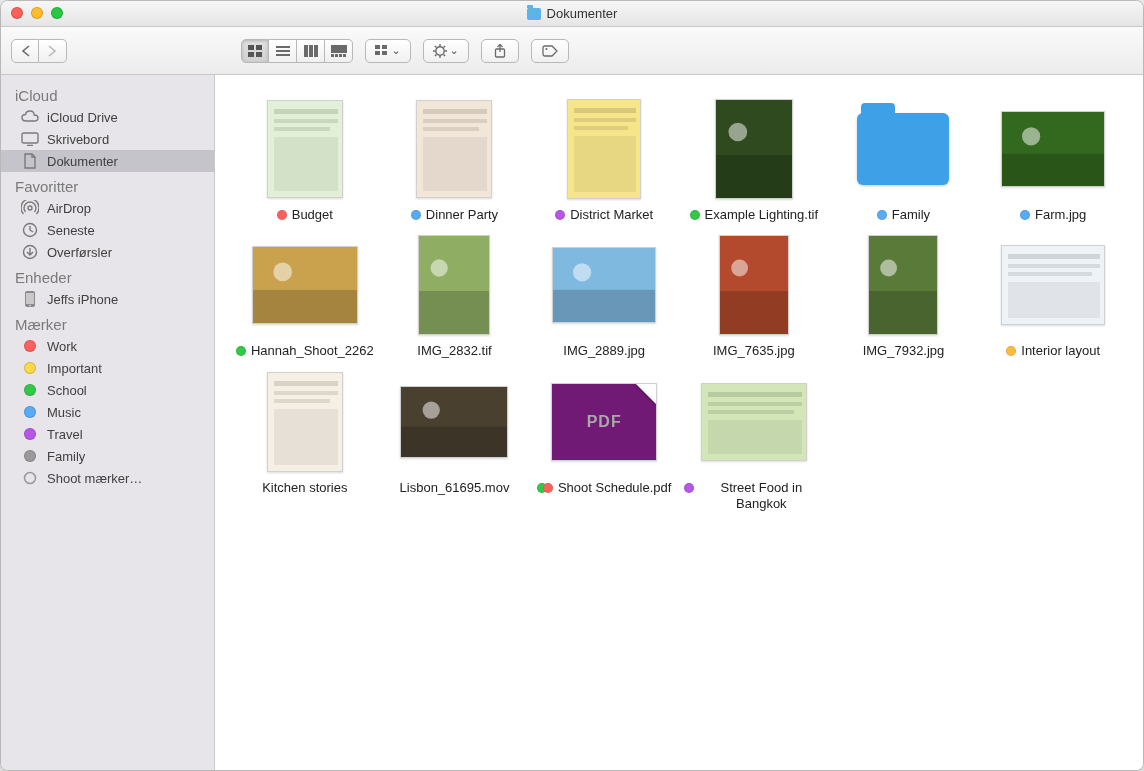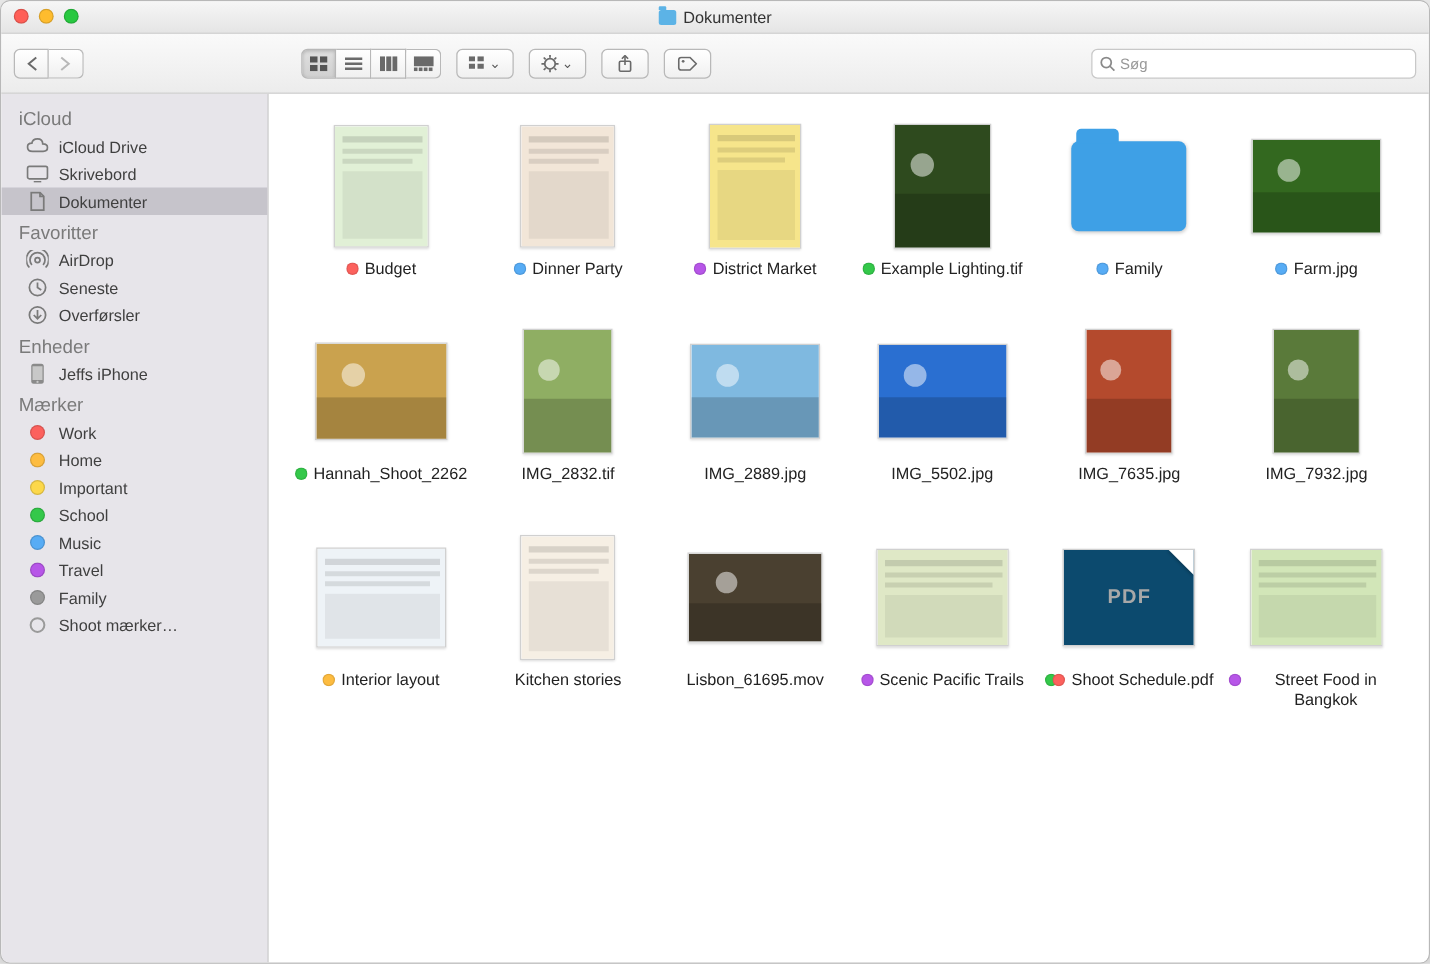--- a/index.html
+++ b/index.html
@@ -25,21 +25,21 @@
   .search input { border:none; outline:none; font-size:12px; flex:1; background:transparent; color:#333;}
   .search input::placeholder{color:#999;}
   .body { flex:1; display:flex; overflow:hidden;}
   .sidebar { width:214px; background:#e7e5ea; border-right:1px solid #c8c8c8; padding:6px 0; font-size:13px; color:#404040; overflow-y:auto;}
   .sb-section { padding:6px 12px 2px 14px; font-size:15px; color:#7a7a7a;}
   .sb-item { display:flex; align-items:center; gap:8px; padding:3px 10px 3px 20px; cursor:default;}
   .sb-item.selected { background:#c6c4cb; }
   .sb-ic { width:18px; height:16px; display:flex; align-items:center; justify-content:center; color:#7a7a7a; font-size:13px;}
   .tag-dot { width:12px; height:12px; border-radius:50%; border:1px solid rgba(0,0,0,.15);}
   .content { flex:1; background:#fff; overflow:auto; padding:24px 20px;}
-  .grid { display:grid; grid-template-columns: repeat(6, 1fr); gap:40px 10px;}
+  .grid { display:grid; grid-template-columns: repeat(6, 1fr); gap:12px 10px;}
   .file { display:flex; flex-direction:column; align-items:center; gap:8px;}
   .thumb { width:110px; height:100px; display:flex; align-items:center; justify-content:center;}
   .thumb-img { background:#fff; border:1px solid #d0d0d0; box-shadow:0 1px 2px rgba(0,0,0,.15);}
   .label { display:flex; align-items:flex-start; justify-content:center; gap:5px; font-size:13px; color:#222; text-align:center; max-width:140px; line-height:1.25;}
   .file-tag { width:10px; height:10px; border-radius:50%; flex:0 0 auto; margin-top:3px; border:0.5px solid rgba(0,0,0,.1);}
   .file-tag-pair { display:flex; align-items:center; flex:0 0 auto; margin-top:3px;}
   .file-tag-pair span { width:10px; height:10px; border-radius:50%; border:0.5px solid rgba(0,0,0,.1);}
   .file-tag-pair span + span { margin-left:-4px; }
   .chev { font-size:11px; margin-left:2px;}
   svg { display:block; }
@@ -150,27 +150,20 @@
       </div>
     <div class="btn-group">
         <div class="tb-btn single" style="min-width:38px">
           <svg width="16" height="12" viewBox="0 0 16 12">
             <path d="M1 3 Q1 1 3 1 L10 1 L15 6 L10 11 L3 11 Q1 11 1 9 Z" fill="none" stroke="#6a6a6a" stroke-width="1.3"></path>
             <circle cx="4.5" cy="4" r="1.1" fill="#6a6a6a"></circle>
           </svg>
         </div>
       </div>
     <div class="flex-spacer"></div>
-    <div class="search">
-      <svg width="12" height="12" viewBox="0 0 12 12">
-          <circle cx="5" cy="5" r="4" fill="none" stroke="#8a8a8a" stroke-width="1.4"></circle>
-          <line x1="8" y1="8" x2="11.5" y2="11.5" stroke="#8a8a8a" stroke-width="1.4"></line>
-        </svg>
-      <input type="text" placeholder="Søg" style="">
-    </div>
   </div>
 
   <div class="body">
     <div class="sidebar" id="sidebar">
         <div class="sb-section">iCloud</div>
         <div class="sb-item">
           <span class="sb-ic">
             <svg width="18" height="14" viewBox="0 0 18 14">
               <path d="M5 11 Q1 11 1 7.5 Q1 4.5 4.5 4.5 Q5 1 9 1 Q13 1 13.2 5 Q17 5 17 8 Q17 11 13.5 11 Z" stroke="#7a7a7a" stroke-width="1.4" fill="none"></path>
             </svg>
@@ -234,26 +227,20 @@
             </svg>
           </span>
           <span>Jeffs iPhone</span>
         </div>
         <div class="sb-section">Mærker</div>
         <div class="sb-item">
           <span class="sb-ic">
             <span class="tag-dot" style="background: rgb(252, 97, 93);"></span>
           </span>
           <span>Work</span>
-        </div>
-        <div class="sb-item">
-          <span class="sb-ic">
-            <span class="tag-dot" style="background: rgb(253, 188, 64);"></span>
-          </span>
-          <span>Home</span>
         </div>
         <div class="sb-item">
           <span class="sb-ic">
             <span class="tag-dot" style="background: rgb(252, 216, 74);"></span>
           </span>
           <span>Important</span>
         </div>
         <div class="sb-item">
           <span class="sb-ic">
             <span class="tag-dot" style="background: rgb(52, 200, 74);"></span>
@@ -417,34 +404,20 @@
                   <circle cx="29.120000000000005" cy="24.32" r="9.12" fill="rgba(255,255,255,.5)"></circle>
                 </svg>
               </div>
             </div>
             <div class="label">
               <span>IMG_2889.jpg</span>
             </div>
           </div>
           <div class="file">
             <div class="thumb">
-              <div class="thumb-img" style="width:104px;height:76px;overflow:hidden;position:relative">
-                <svg width="104" height="76" viewBox="0 0 104 76">
-                  <rect width="104" height="76" fill="#2a6fd1"></rect>
-                  <rect x="0" y="41.800000000000004" width="104" height="34.2" fill="rgba(0,0,0,.18)"></rect>
-                  <circle cx="29.120000000000005" cy="24.32" r="9.12" fill="rgba(255,255,255,.5)"></circle>
-                </svg>
-              </div>
-            </div>
-            <div class="label">
-              <span>IMG_5502.jpg</span>
-            </div>
-          </div>
-          <div class="file">
-            <div class="thumb">
               <div class="thumb-img" style="width:70px;height:100px;overflow:hidden;position:relative">
                 <svg width="70" height="100" viewBox="0 0 70 100">
                   <rect width="70" height="100" fill="#b44a2d"></rect>
                   <rect x="0" y="55.00000000000001" width="70" height="45" fill="rgba(0,0,0,.18)"></rect>
                   <circle cx="19.6" cy="32" r="8.4" fill="rgba(255,255,255,.5)"></circle>
                 </svg>
               </div>
             </div>
             <div class="label">
               <span>IMG_7635.jpg</span>
@@ -507,38 +480,21 @@
                 </svg>
               </div>
             </div>
             <div class="label">
               <span>Lisbon_61695.mov</span>
             </div>
           </div>
           <div class="file">
             <div class="thumb">
               <div class="thumb-img" style="width:106px;height:78px;overflow:hidden;position:relative">
-                <svg width="106" height="78" viewBox="0 0 106 78">
-                  <rect width="106" height="78" fill="#dfe8c6"></rect>
-                  <rect x="6" y="8" width="94" height="5" fill="rgba(0,0,0,.12)"></rect>
-                  <rect x="6" y="18" width="94" height="4" fill="rgba(0,0,0,.1)"></rect>
-                  <rect x="6" y="26" width="86" height="4" fill="rgba(0,0,0,.1)"></rect>
-                  <rect x="6" y="36" width="94" height="34" fill="rgba(0,0,0,.06)"></rect>
-                </svg>
-              </div>
-            </div>
-            <div class="label">
-              <span class="file-tag" style="background: rgb(183, 86, 232);"></span>
-              <span>Scenic Pacific Trails</span>
-            </div>
-          </div>
-          <div class="file">
-            <div class="thumb">
-              <div class="thumb-img" style="width:106px;height:78px;overflow:hidden;position:relative">
-                <div style="position:relative;width:100%;height:100%;display:flex;align-items:center;justify-content:center;background:#0c4a6e;">
+                <div style="position:relative;width:100%;height:100%;display:flex;align-items:center;justify-content:center;background:#701a75;">
                   <div class="thumb-pdf-fold"></div>
                   <span style="font-size:16px;font-weight:600;color:#a8a8a8;letter-spacing:1px;">PDF</span>
                 </div>
               </div>
             </div>
             <div class="label">
               <span class="file-tag-pair">
                 <span style="background: rgb(52, 200, 74);"></span>
                 <span style="background: rgb(252, 97, 93);"></span>
               </span>

